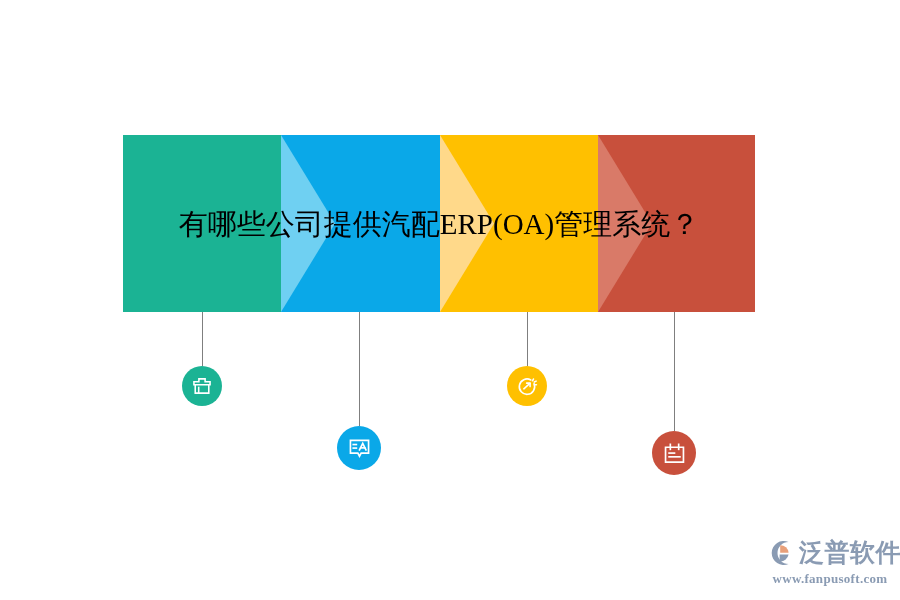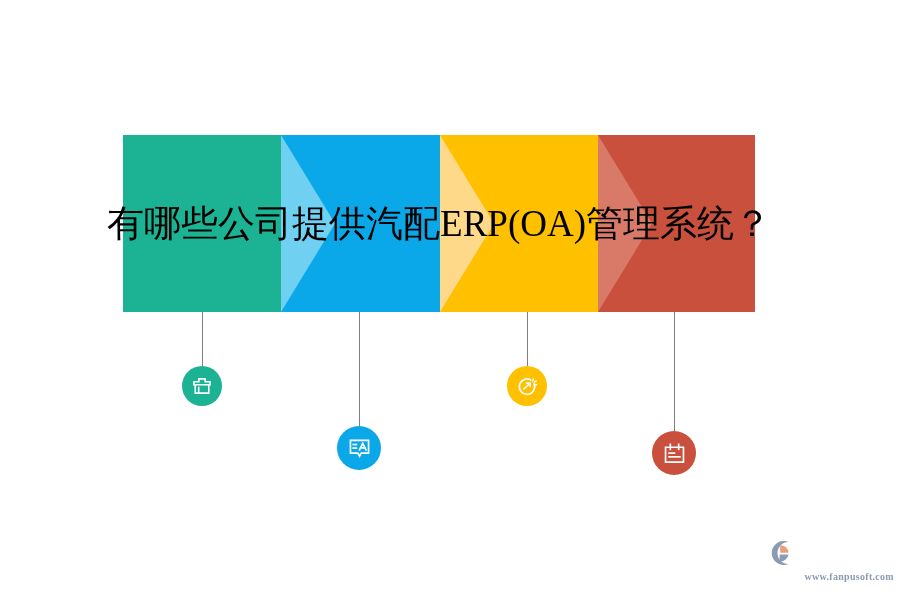--- a/index.html
+++ b/index.html
@@ -42,21 +42,21 @@
     left: 0;
     top: 0;
     width: 632px;
     height: 177px;
     display: flex;
     flex-direction: column;
     align-items: center;
     justify-content: center;
     text-align: center;
     font-family: "Liberation Serif", "DejaVu Serif", serif;
-    font-size: 37px;
+    font-size: 29px;
     line-height: 44px;
     color: #000000;
     letter-spacing: 0px;
     white-space: nowrap;
     pointer-events: none;
   }
   .banner-title .line1 { display: block; }
   .banner-title .line2 { display: block; }
 
   
@@ -99,25 +99,25 @@
     font-family: "DejaVu Sans", "Liberation Sans", sans-serif;
     font-size: 25px;
     font-weight: bold;
     color: #8a9bb3;
     line-height: 30px;
     letter-spacing: 0.5px;
     white-space: nowrap;
   }
   .logo-url {
     font-family: "Liberation Serif", "DejaVu Serif", serif;
-    font-size: 10px;
+    font-size: 13px;
     font-weight: bold;
     color: #8a9bb3;
     letter-spacing: 0.3px;
-    text-align: right;
+    text-align: center;
     white-space: nowrap;
     margin-top: 1px;
   }
 </style>
 </head>
 <body>
 
 <div id="stage">
 
   <div class="banner-wrap">
@@ -194,17 +194,18 @@
 
   <div class="logo">
     <div class="logo-row">
       <span class="logo-mark">
         <svg width="30" height="30" viewBox="0 0 30 30">
           <path d="M22.5 4.0 A12 12 0 1 0 22.5 26.0 A9.6 9.6 0 1 1 22.5 4.0 Z" fill="#8a9bb3"></path>
           <path d="M14.2 7.2 A8.2 8.2 0 0 1 22.6 14.8 L14.2 14.8 Z" fill="#e8a07a"></path>
           <path d="M13.6 16.6 L22.6 16.6 A8.4 8.4 0 0 1 13.6 23.4 Z" fill="#8a9bb3"></path>
         </svg>
       </span>
+      <span class="logo-text">泛普软件</span>
     </div>
     <div class="logo-url">www.fanpusoft.com</div>
   </div>
 
 </div>
 
 </body></html>

